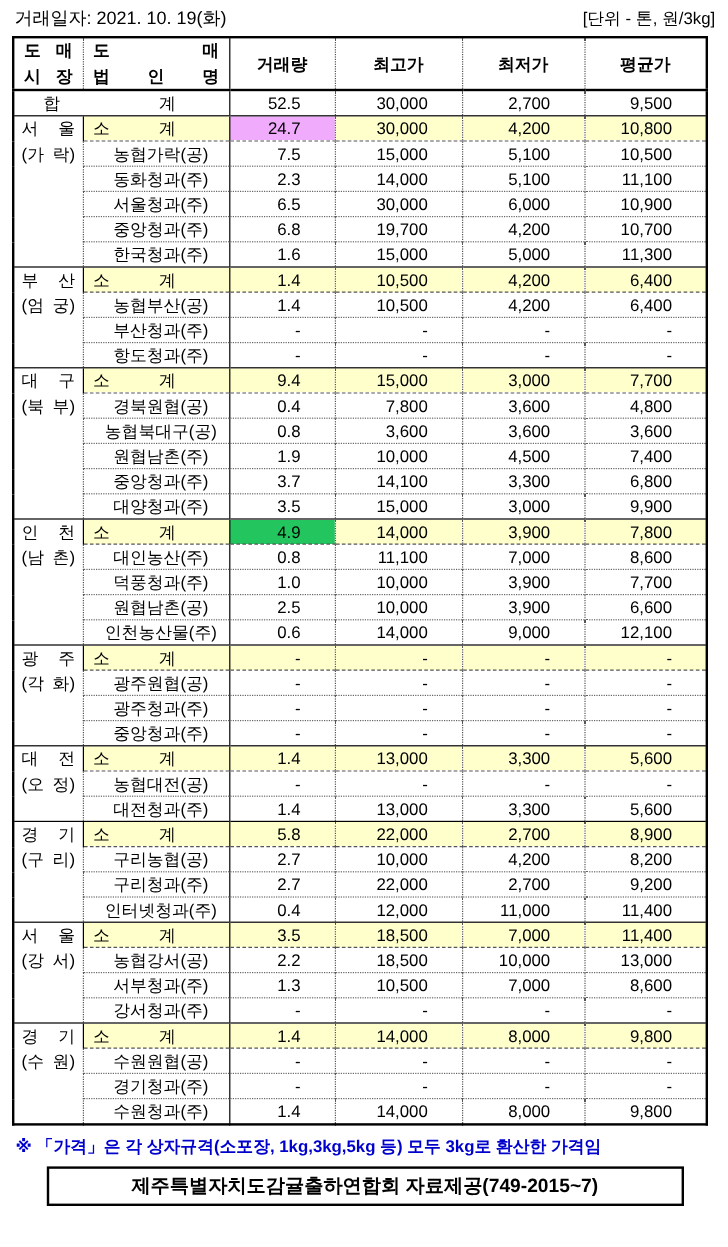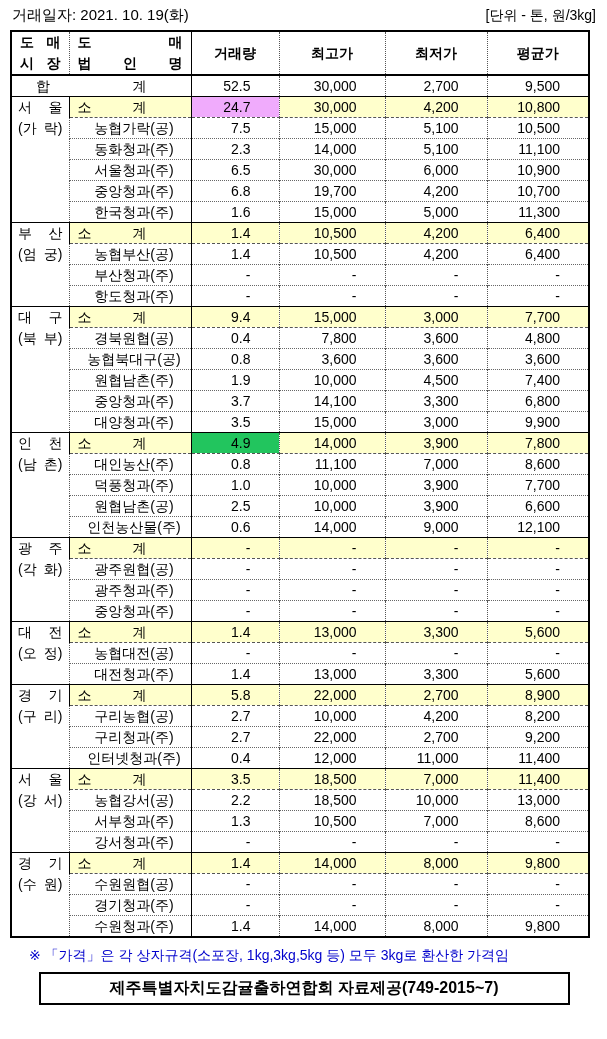--- a/index.html
+++ b/index.html
@@ -24,21 +24,21 @@
   td.num{text-align:right;padding-right:28px;}
   td.sublab{padding:0;}
   td.sublab .jlab{display:flex;justify-content:space-between;padding-left:8px;padding-right:44px;}
   tr.total td{border-top:none;}
   tr.total .tlab{display:flex;justify-content:space-between;padding-left:24px;padding-right:44px;}
   tr.gfirst td{border-top:1px solid #000;}
   tr.aftersub td{border-top:1px dashed #555;}
   tr.reg td{border-top:1px dotted #666;}
   tr.subrow td.sub{background:#FFFFCC;}
   tr.subrow td.sublab{border-left:1px solid #000;}
-  .footnote{font-size:14px;font-weight:normal;margin:9px 0 7px 19px;letter-spacing:0px;}
+  .footnote{font-size:14px;font-weight:bold;margin:9px 0 7px 3px;letter-spacing:0px;}
   .source-box{border:2px solid #000;width:527px;margin:0 auto;text-align:center;
               font-size:16px;font-weight:bold;padding:4px 0;}
 </style>
 </head>
 <body>
 
 <div class="page">
 
   <div class="meta">
     <span>거래일자: 2021. 10. 19(화)</span>

